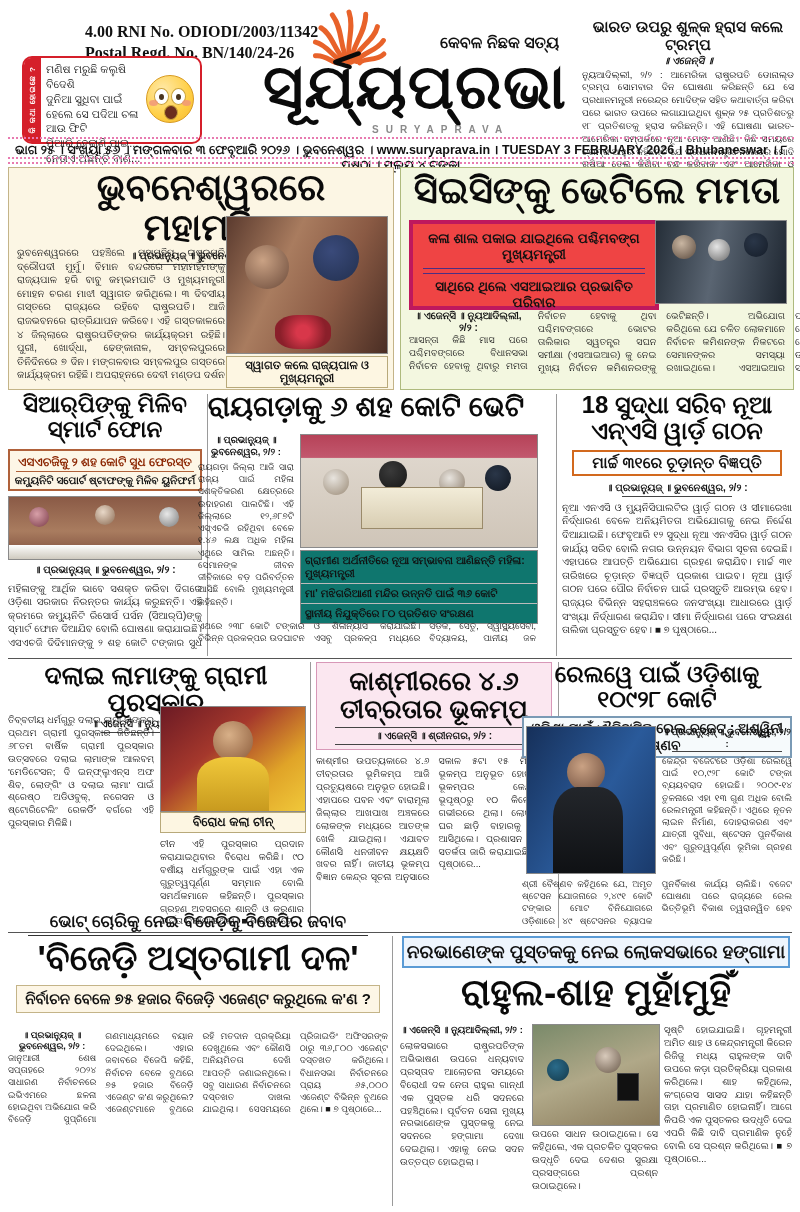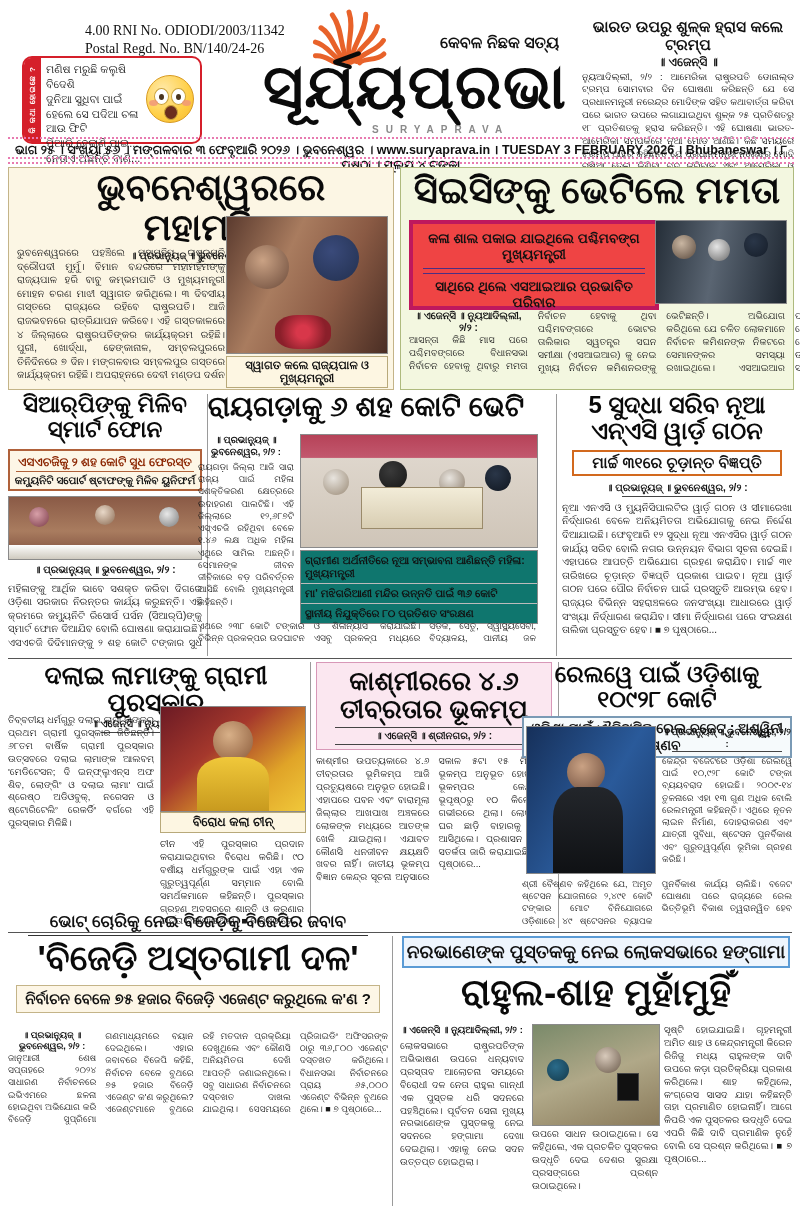--- a/index.html
+++ b/index.html
@@ -4,37 +4,37 @@
 <style>
   html,body{margin:0;padding:0;background:#e8e8e8;}
   .page{position:relative;width:800px;height:1212px;margin:0 auto;background:#ffffff;
         font-family:"Liberation Sans","DejaVu Sans",sans-serif;color:#111;overflow:hidden;}
   .abs{position:absolute;}
   .c{text-align:center;}
   .j{text-align:justify;text-justify:inter-word;}
   .b{font-weight:bold;}
 
   
-  .rni{font-family:"Liberation Serif","DejaVu Serif",serif;font-weight:normal;font-size:14px;line-height:1.3;}
+  .rni{font-family:"Liberation Serif","DejaVu Serif",serif;font-weight:bold;font-size:16px;line-height:1.3;}
   .jokebox{border:2px solid #d51f2a;border-radius:10px;background:#fff;display:flex;}
   .joke-tab{width:17px;background:#d51f2a;border-radius:7px 0 0 7px;color:#fff;
             display:flex;align-items:center;justify-content:center;}
   .joke-tab span{writing-mode:vertical-rl;transform:rotate(180deg);font-size:8px;font-weight:bold;letter-spacing:1px;}
   .joke-lines{font-size:11px;line-height:1.35;padding:4px 2px 2px 5px;white-space:pre-line;width:104px;color:#222;}
   .emoji{position:absolute;right:6px;top:17px;width:46px;height:46px;border-radius:50%;
          background:radial-gradient(circle at 35% 30%,#ffe9a8,#ffcf45 60%,#f5b82e);border:1px solid #d89a20;}
   .emoji .eye{position:absolute;top:12px;width:13px;height:15px;border-radius:50%;background:#fff;border:1px solid #caa23a;}
   .emoji .eye i{position:absolute;left:4px;top:5px;width:5px;height:6px;border-radius:50%;background:#4a3520;}
   .emoji .mouth{position:absolute;left:17px;top:29px;width:12px;height:13px;border-radius:50%;background:#6b2d1e;border:1px solid #caa23a;}
   .emoji .cheek{position:absolute;top:24px;width:9px;height:6px;border-radius:50%;background:#f0937a;opacity:.8;}
   .masthead{font-size:62px;font-weight:bold;letter-spacing:1px;color:#0a0a0a;line-height:1;}
   .masthead-latin{font-size:10px;font-weight:bold;letter-spacing:7px;color:#8a8a8a;}
   .tagline{font-size:16px;font-weight:bold;}
   .topstory-h{font-size:15.5px;font-weight:bold;line-height:1.15;}
-  .agency{font-size:12px;font-weight:bold;}
+  .agency{font-size:10px;font-weight:bold;font-style:italic;}
   .smallbody{font-size:9.3px;line-height:1.38;}
   .dotted{border-top:2px dotted #e87ab0;}
   .dateline{font-size:12.5px;font-weight:bold;}
 
   
   .art-box{border:1px solid #c4b488;}
   .hl{font-weight:bold;color:#0a0a0a;line-height:1.08;}
   .byline{font-size:10px;font-weight:bold;}
   .byline.u::after{content:"";display:block;width:110px;margin:2px auto 0;border-bottom:1.6px solid #444;}
   .byline.uo::after{border-bottom:1.6px solid #e8872a;}
@@ -186,21 +186,21 @@
       <div class="b" style="font-size:10.5px;padding:3px 4px;">ଗ୍ରାମୀଣ ଅର୍ଥନୀତିରେ ନୂଆ ସମ୍ଭାବନା ଆଣିଛନ୍ତି ମହିଳା: ମୁଖ୍ୟମନ୍ତ୍ରୀ</div>
       <div style="border-top:1px solid #bbb;"></div>
       <div class="b" style="font-size:10.5px;padding:3px 4px;">ମା' ମଝିଗରିଆଣୀ ମନ୍ଦିର ଉନ୍ନତି ପାଇଁ ୩୬ କୋଟି</div>
       <div style="border-top:1px solid #bbb;"></div>
       <div class="b" style="font-size:10.5px;padding:3px 4px;">ସ୍ଥାନୀୟ ନିଯୁକ୍ତିରେ ୮୦ ପ୍ରତିଶତ ସଂରକ୍ଷଣ</div>
     </div>
     <div class="abs body j" style="left:2px;top:228px;width:338px;height:36px;column-count:3;column-gap:9px;font-size:9px;overflow:hidden;">ଏଥରେ ୨୩୮ କୋଟି ଟଙ୍କାର ବିଭିନ୍ନ ପ୍ରକଳ୍ପର ଉଦଘାଟନ ଓ ଶିଳାନ୍ୟାସ କରାଯାଇଛି। ଏସବୁ ପ୍ରକଳ୍ପ ମଧ୍ୟରେ ସଡ଼କ, ସେତୁ, ସ୍ୱାସ୍ଥ୍ୟସେବା, ବିଦ୍ୟାଳୟ, ପାନୀୟ ଜଳ ଯୋଜନା ରହିଛି। ମହିଳା ସଶକ୍ତିକରଣ ଓ ନିଯୁକ୍ତି ଉପରେ ବିଶେଷ ଗୁରୁତ୍ୱ ଦିଆଯାଇଛି।  ■  ୭ ପୃଷ୍ଠାରେ...</div>
   </div>
 
   <div class="abs" style="left:562px;top:392px;width:230px;height:266px;">
-    <div class="hl c" style="font-size:24px;">5 ସୁଦ୍ଧା ସରିବ ନୂଆ ଏନ୍‌ଏସି ୱାର୍ଡ଼ ଗଠନ</div>
+    <div class="hl c" style="font-size:24px;">18 ସୁଦ୍ଧା ସରିବ ନୂଆ ଏନ୍‌ଏସି ୱାର୍ଡ଼ ଗଠନ</div>
     <div class="subbox" style="border:2px solid #d2691e;background:#fff;font-size:15.5px;margin:6px 10px 0;padding:2px 0;">ମାର୍ଚ୍ଚ ୩୧ରେ ଚୂଡ଼ାନ୍ତ ବିଜ୍ଞପ୍ତି</div>
     <div class="byline u c" style="margin-top:6px;">॥ ପ୍ରଭାନ୍ୟୁଜ୍ ॥ ଭୁବନେଶ୍ୱର, ୨/୨ :</div>
     <div class="body j" style="margin-top:4px;height:154px;overflow:hidden;">ନୂଆ ଏନଏସି ଓ ମ୍ୟୁନିସିପାଲଟିର ୱାର୍ଡ଼ ଗଠନ ଓ ସୀମାରେଖା ନିର୍ଦ୍ଧାରଣ ବେଳେ ଅନିୟମିତତା ଅଭିଯୋଗକୁ ନେଇ ନିର୍ଦ୍ଦେଶ ଦିଆଯାଇଛି। ଫେବୃଆରି ୧୨ ସୁଦ୍ଧା ନୂଆ ଏନଏସିର ୱାର୍ଡ଼ ଗଠନ କାର୍ଯ୍ୟ ସରିବ ବୋଲି ନଗର ଉନ୍ନୟନ ବିଭାଗ ସୂଚନା ଦେଇଛି। ଏହାପରେ ଆପତ୍ତି ଅଭିଯୋଗ ଗ୍ରହଣ କରାଯିବ। ମାର୍ଚ୍ଚ ୩୧ ତାରିଖରେ ଚୂଡ଼ାନ୍ତ ବିଜ୍ଞପ୍ତି ପ୍ରକାଶ ପାଇବ। ନୂଆ ୱାର୍ଡ଼ ଗଠନ ପରେ ପୌର ନିର୍ବାଚନ ପାଇଁ ପ୍ରସ୍ତୁତି ଆରମ୍ଭ ହେବ। ରାଜ୍ୟର ବିଭିନ୍ନ ସହରାଞ୍ଚଳରେ ଜନସଂଖ୍ୟା ଆଧାରରେ ୱାର୍ଡ଼ ସଂଖ୍ୟା ନିର୍ଦ୍ଧାରଣ କରାଯିବ। ସୀମା ନିର୍ଦ୍ଧାରଣ ପରେ ସଂରକ୍ଷଣ ତାଲିକା ପ୍ରସ୍ତୁତ ହେବ।  ■  ୭ ପୃଷ୍ଠାରେ...</div>
   </div>
 
   <div class="abs hrule" style="left:8px;top:658px;width:784px;"></div>
   <div class="abs vrule" style="left:310px;top:662px;height:266px;"></div>
   <div class="abs vrule" style="left:558px;top:662px;height:266px;"></div>
 
   <div class="abs" style="left:8px;top:662px;width:296px;height:268px;">

